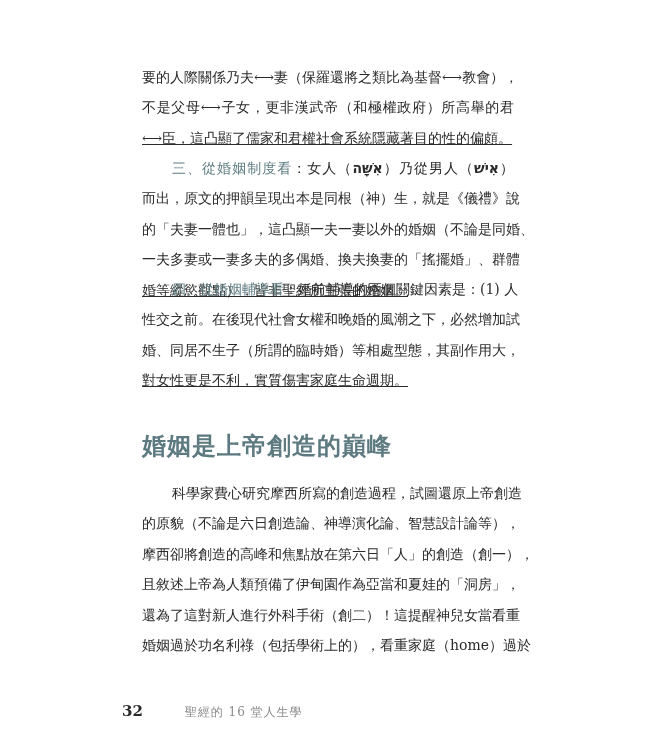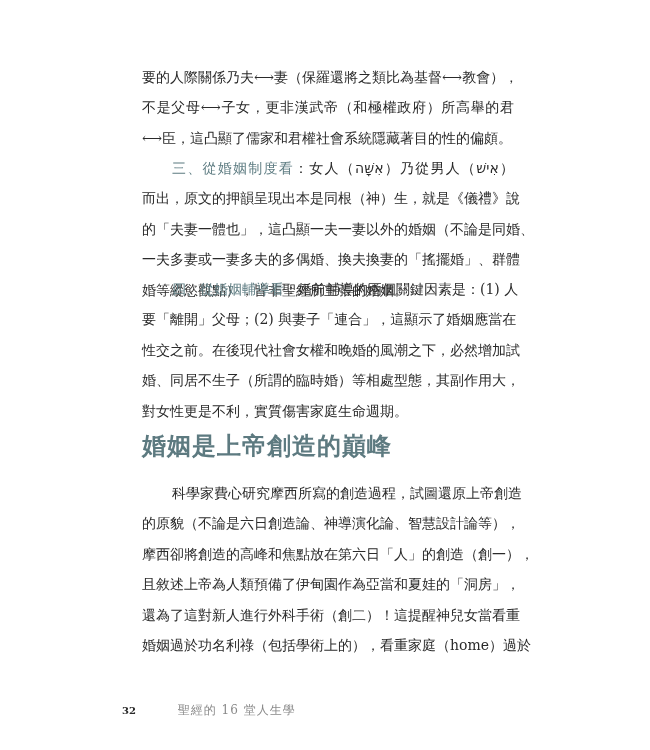--- a/index.html
+++ b/index.html
@@ -32,53 +32,54 @@
   }
   .line {
     display: block;
     white-space: nowrap;
     height: 30.4px;
     overflow: visible;
     text-align-last: justify;
   }
   .line.last {
     text-align-last: left;
+    text-decoration: underline;
   }
   .indent {
     padding-left: 30px;
   }
   .label-accent {
     color: #5f7d83;
     font-family: Liberation Mono, monospace;
   }
   .heading {
     position: absolute;
     left: 142px;
     top: 430px;
     font-size: 24px;
     font-weight: bold;
     color: #5d7a80;
     font-family: "DejaVu Serif", "Liberation Serif", serif;
     letter-spacing: 1px;
   }
   .hebrew {
     font-family: "DejaVu Sans", "Liberation Sans", sans-serif;
-    font-weight: normal;
+    font-weight: bold;
   }
   .footer {
     position: absolute;
     left: 122px;
     top: 702px;
     font-size: 12px;
     color: #8a8a8a;
     font-family: "DejaVu Serif", "Liberation Serif", serif;
   }
   .footer .page-num {
     color: #2a2a2a;
-    font-size: 10px;
+    font-size: 15px;
     font-weight: bold;
     margin-right: 6px;
   }
   .footer .book-title {
     color: #8a8a8a;
     letter-spacing: 1px;
     margin-left: 32px;
   }
 </style>
 </head>
@@ -95,21 +96,20 @@
   <div class="text-block" style="top:153px;">
     <span class="line indent"><span class="label-accent"><span>三、</span><span>從婚姻制度看</span></span><span>：</span><span>女人（</span><span class="hebrew" dir="rtl">אִשָּׁה</span><span>）乃從男人（</span><span class="hebrew" dir="rtl">אִישׁ</span><span>）</span></span>
     <span class="line">而出，原文的押韻呈現出本是同根（神）生，就是《儀禮》說</span>
     <span class="line">的「夫妻一體也」，這凸顯一夫一妻以外的婚姻（不論是同婚、</span>
     <span class="line">一夫多妻或一妻多夫的多偶婚、換夫換妻的「搖擺婚」、群體</span>
     <span class="line last">婚等縱慾觀點），皆非聖經所主張的婚姻。</span>
   </div>
 
   <div class="text-block" style="top:274px;">
     <span class="line indent"><span class="label-accent"><span>四、</span><span>從婚姻輔導看</span></span><span>：</span><span>婚前輔導的兩個關鍵因素是：(1) 人</span></span>
-    <span class="line">要「離開」父母；(2) 與妻子「連合」，這顯示了婚姻應當在</span>
     <span class="line">性交之前。在後現代社會女權和晚婚的風潮之下，必然增加試</span>
     <span class="line">婚、同居不生子（所謂的臨時婚）等相處型態，其副作用大，</span>
     <span class="line last">對女性更是不利，實質傷害家庭生命週期。</span>
   </div>
 
   <div class="heading">婚姻是上帝創造的巔峰</div>
 
   <div class="text-block" style="top:478px;">
     <span class="line indent">科學家費心研究摩西所寫的創造過程，試圖還原上帝創造</span>
     <span class="line">的原貌（不論是六日創造論、神導演化論、智慧設計論等），</span>

